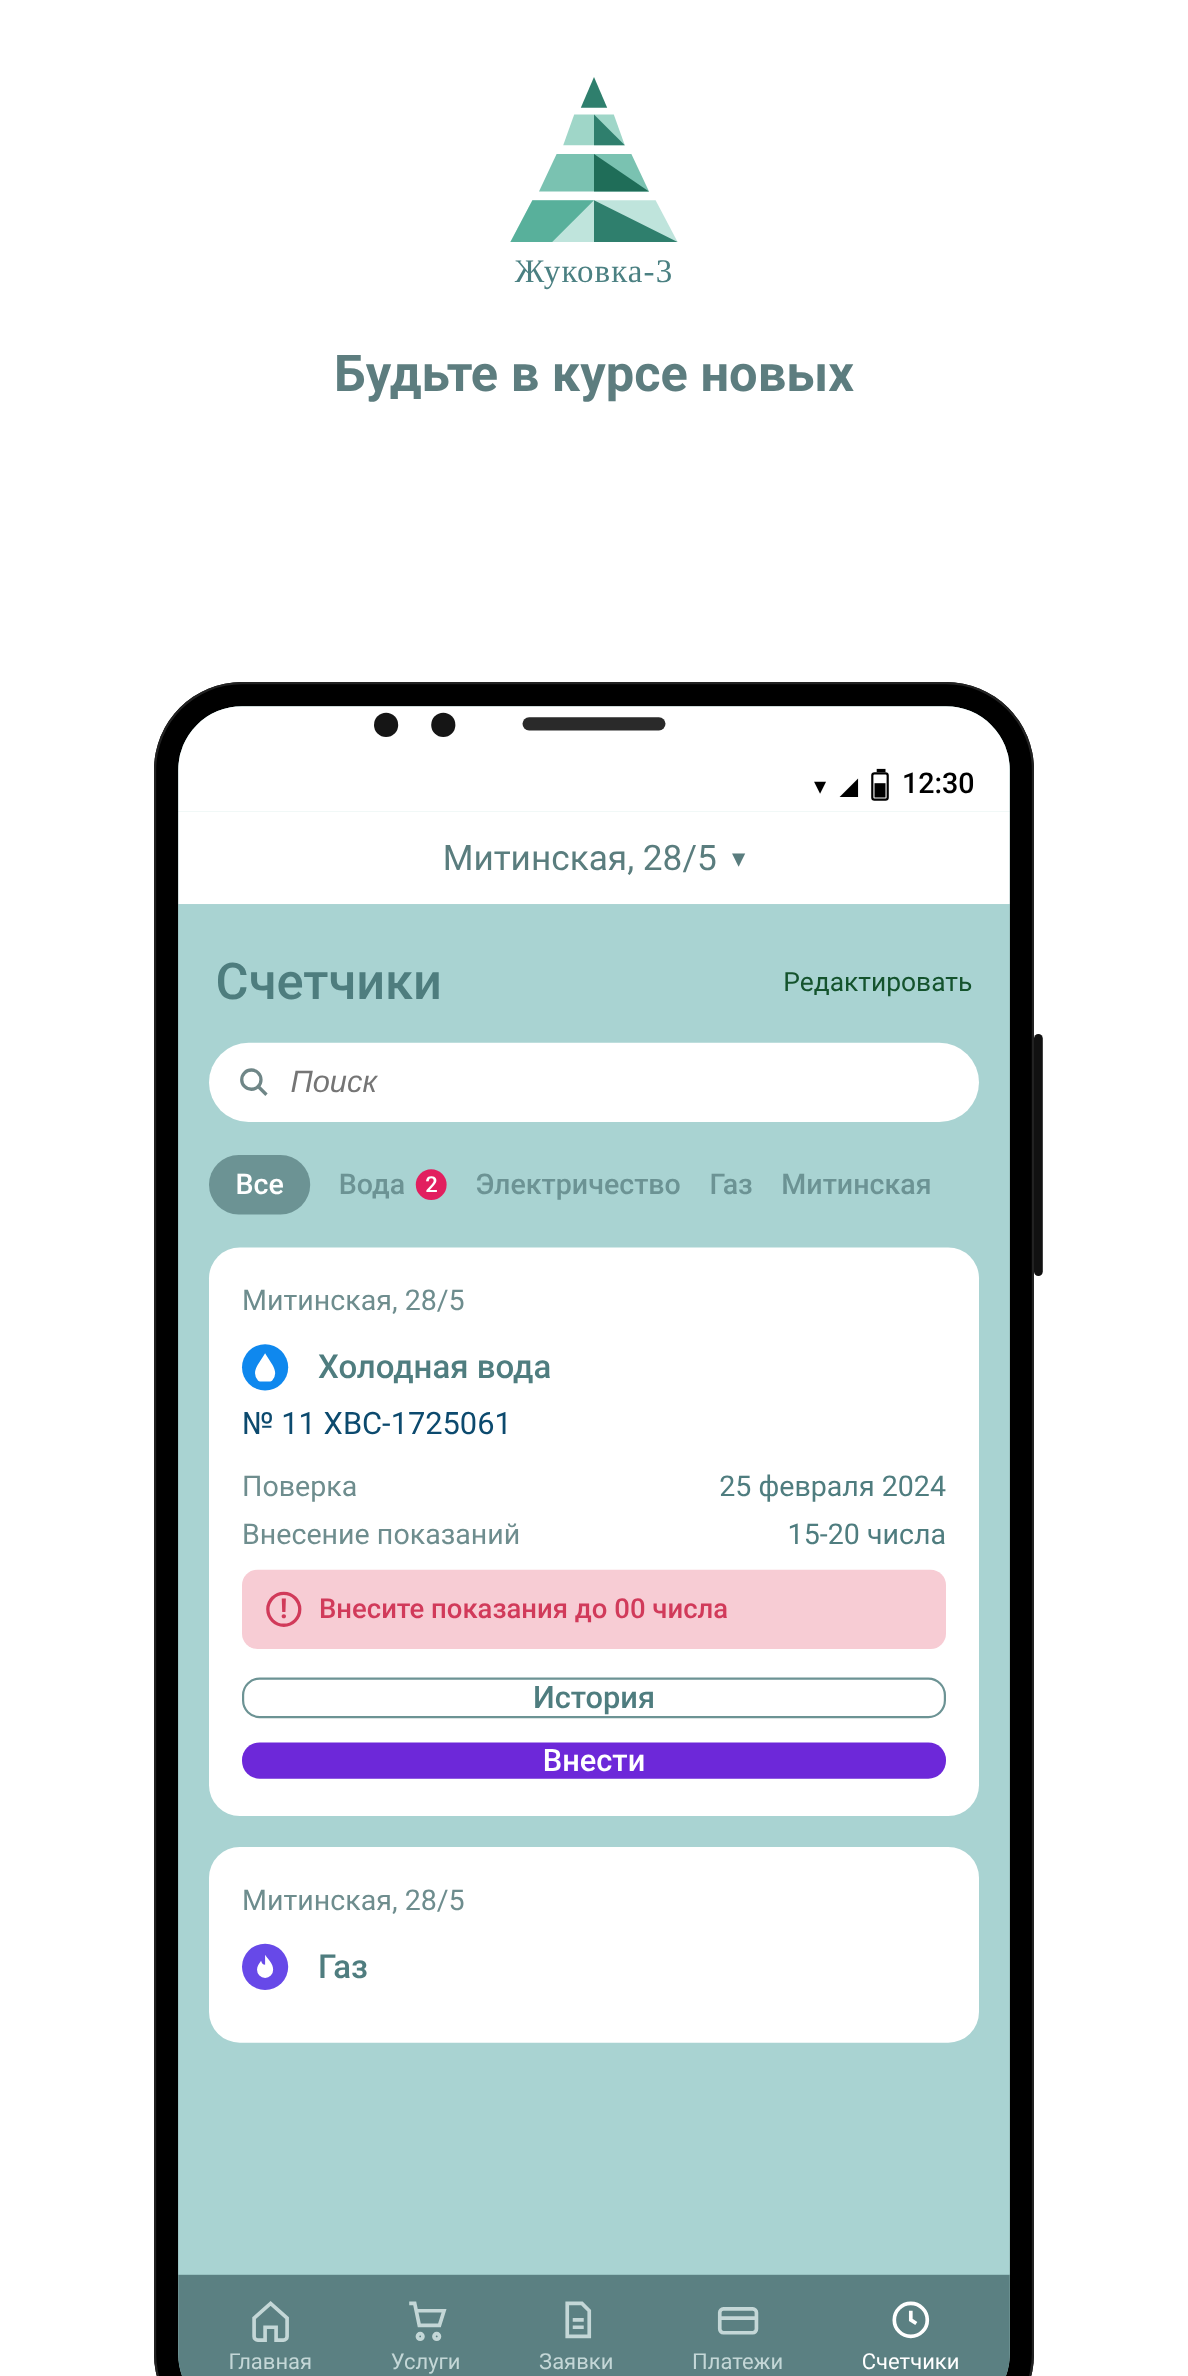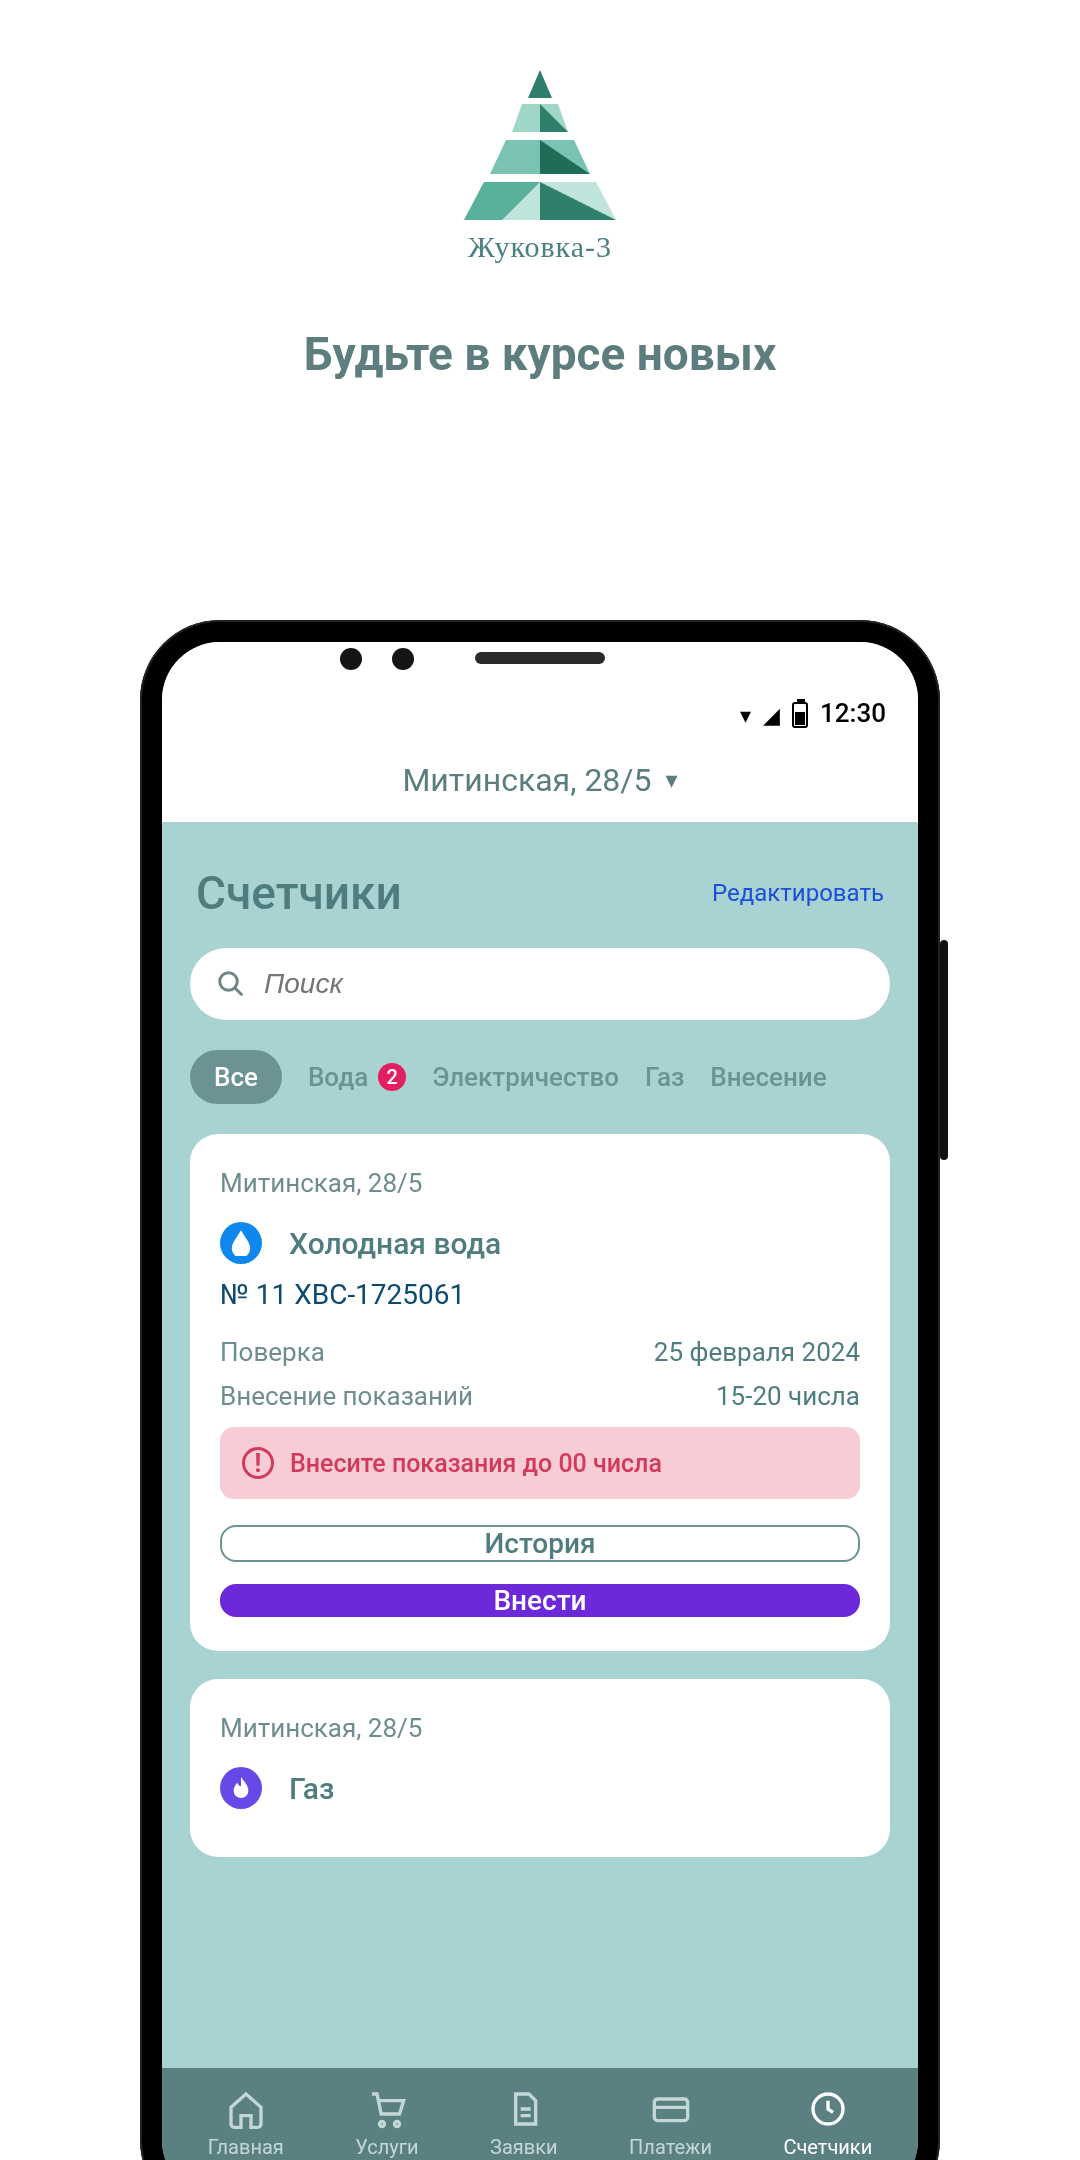--- a/index.html
+++ b/index.html
@@ -24,21 +24,21 @@
     font-family: Liberation Serif, serif;
     margin-top: 6px;
     letter-spacing: 1px;
   }
   .tagline {
     font-size: 46px;
     font-weight: 700;
     color: #5d7d7f;
     text-align: center;
     line-height: 1.35;
-    margin-top: 59px;
+    margin-top: 45px;
   }
 
   
   .phone {
     position: absolute;
     left: 50%;
     transform: translateX(-50%);
     top: 620px;
     width: 800px;
     height: 1600px;
@@ -136,21 +136,21 @@
     align-items: center;
     padding: 44px 6px 28px 6px;
   }
   .title-row h1 {
     font-size: 46px;
     font-weight: 500;
     color: #4e7d7e;
   }
   .edit-link {
     font-size: 24px;
-    color: #1d4ed8;
+    color: #14532d;
     margin-left: 12px;
   }
 
   .search {
     background: #fff;
     border-radius: 40px;
     height: 72px;
     display: flex;
     align-items: center;
     padding: 0 26px;
@@ -367,21 +367,21 @@
       </div>
 
       <div class="chips">
         <span class="chip active">Все</span>
         <span class="chip">
           <span>Вода</span>
           <span class="badge">2</span>
         </span>
         <span class="chip">Электричество</span>
         <span class="chip">Газ</span>
-        <span class="chip">Внесение</span>
+        <span class="chip">Митинская</span>
       </div>
 
       <div class="card">
         <div class="card-addr">Митинская, 28/5</div>
         <div class="meter-row">
           <span class="meter-icon water">
             <svg width="22" height="26" viewBox="0 0 24 28" fill="#fff">
                 <path d="M12 0 C6 10 2 14 2 20 a10 10 0 0 0 20 0 C22 14 18 10 12 0 Z"></path>
               </svg>
           </span>

